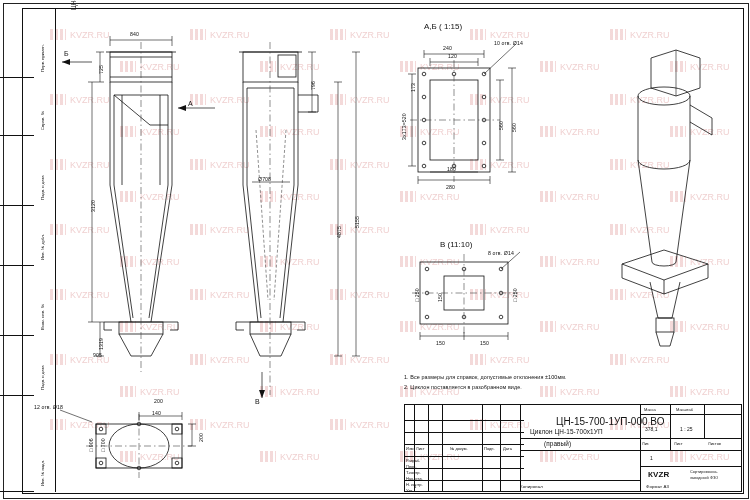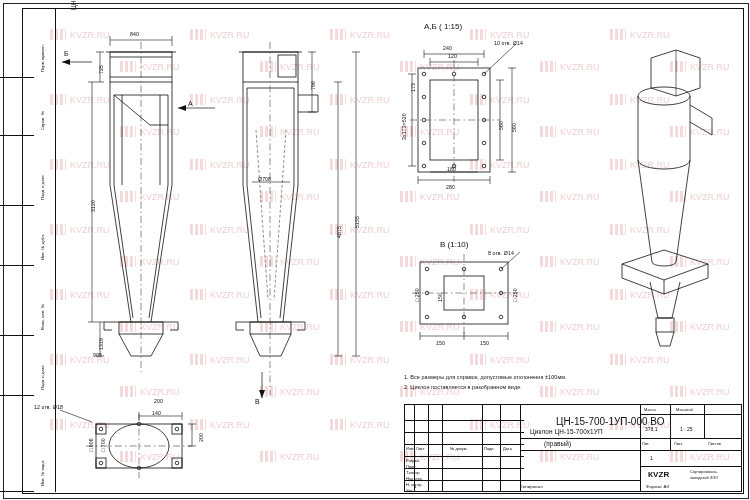--- a/index.html
+++ b/index.html
@@ -448,21 +448,21 @@
   <div class="lbl" style="left:443px;top:45px;">240</div>
   <div class="lbl" style="left:448px;top:53px;">120</div>
   <div class="lbl" style="left:494px;top:40px;">10 отв. Ø14</div>
   <div class="lbl vert" style="left:410px;top:92px;">173</div>
   <div class="lbl vert" style="left:401px;top:140px;">3х173=520</div>
   <div class="lbl vert" style="left:498px;top:130px;">560</div>
   <div class="lbl vert" style="left:511px;top:132px;">560</div>
   <div class="lbl" style="left:447px;top:166px;">180</div>
   <div class="lbl" style="left:446px;top:184px;">280</div>
 
-  <div class="ttl" style="left:440px;top:240px;font-size:8px;">В (1:10)</div>
+  <div class="ttl" style="left:440px;top:240px;font-size:8px;">В (11:10)</div>
   <div class="lbl" style="left:488px;top:250px;">8 отв. Ø14</div>
   <div class="lbl vert" style="left:414px;top:302px;">□ 250</div>
   <div class="lbl vert" style="left:512px;top:302px;">□ 250</div>
   <div class="lbl vert" style="left:437px;top:302px;">150</div>
   <div class="lbl" style="left:436px;top:340px;">150</div>
   <div class="lbl" style="left:480px;top:340px;">150</div>
 
   <div class="lbl" style="left:404px;top:374px;font-size:5.4px;">1. Все размеры для справок, допустимые отклонения ±100мм.</div>
   <div class="lbl" style="left:404px;top:384px;font-size:5.4px;">2. Циклон поставляется в разобранном виде.</div>
 

